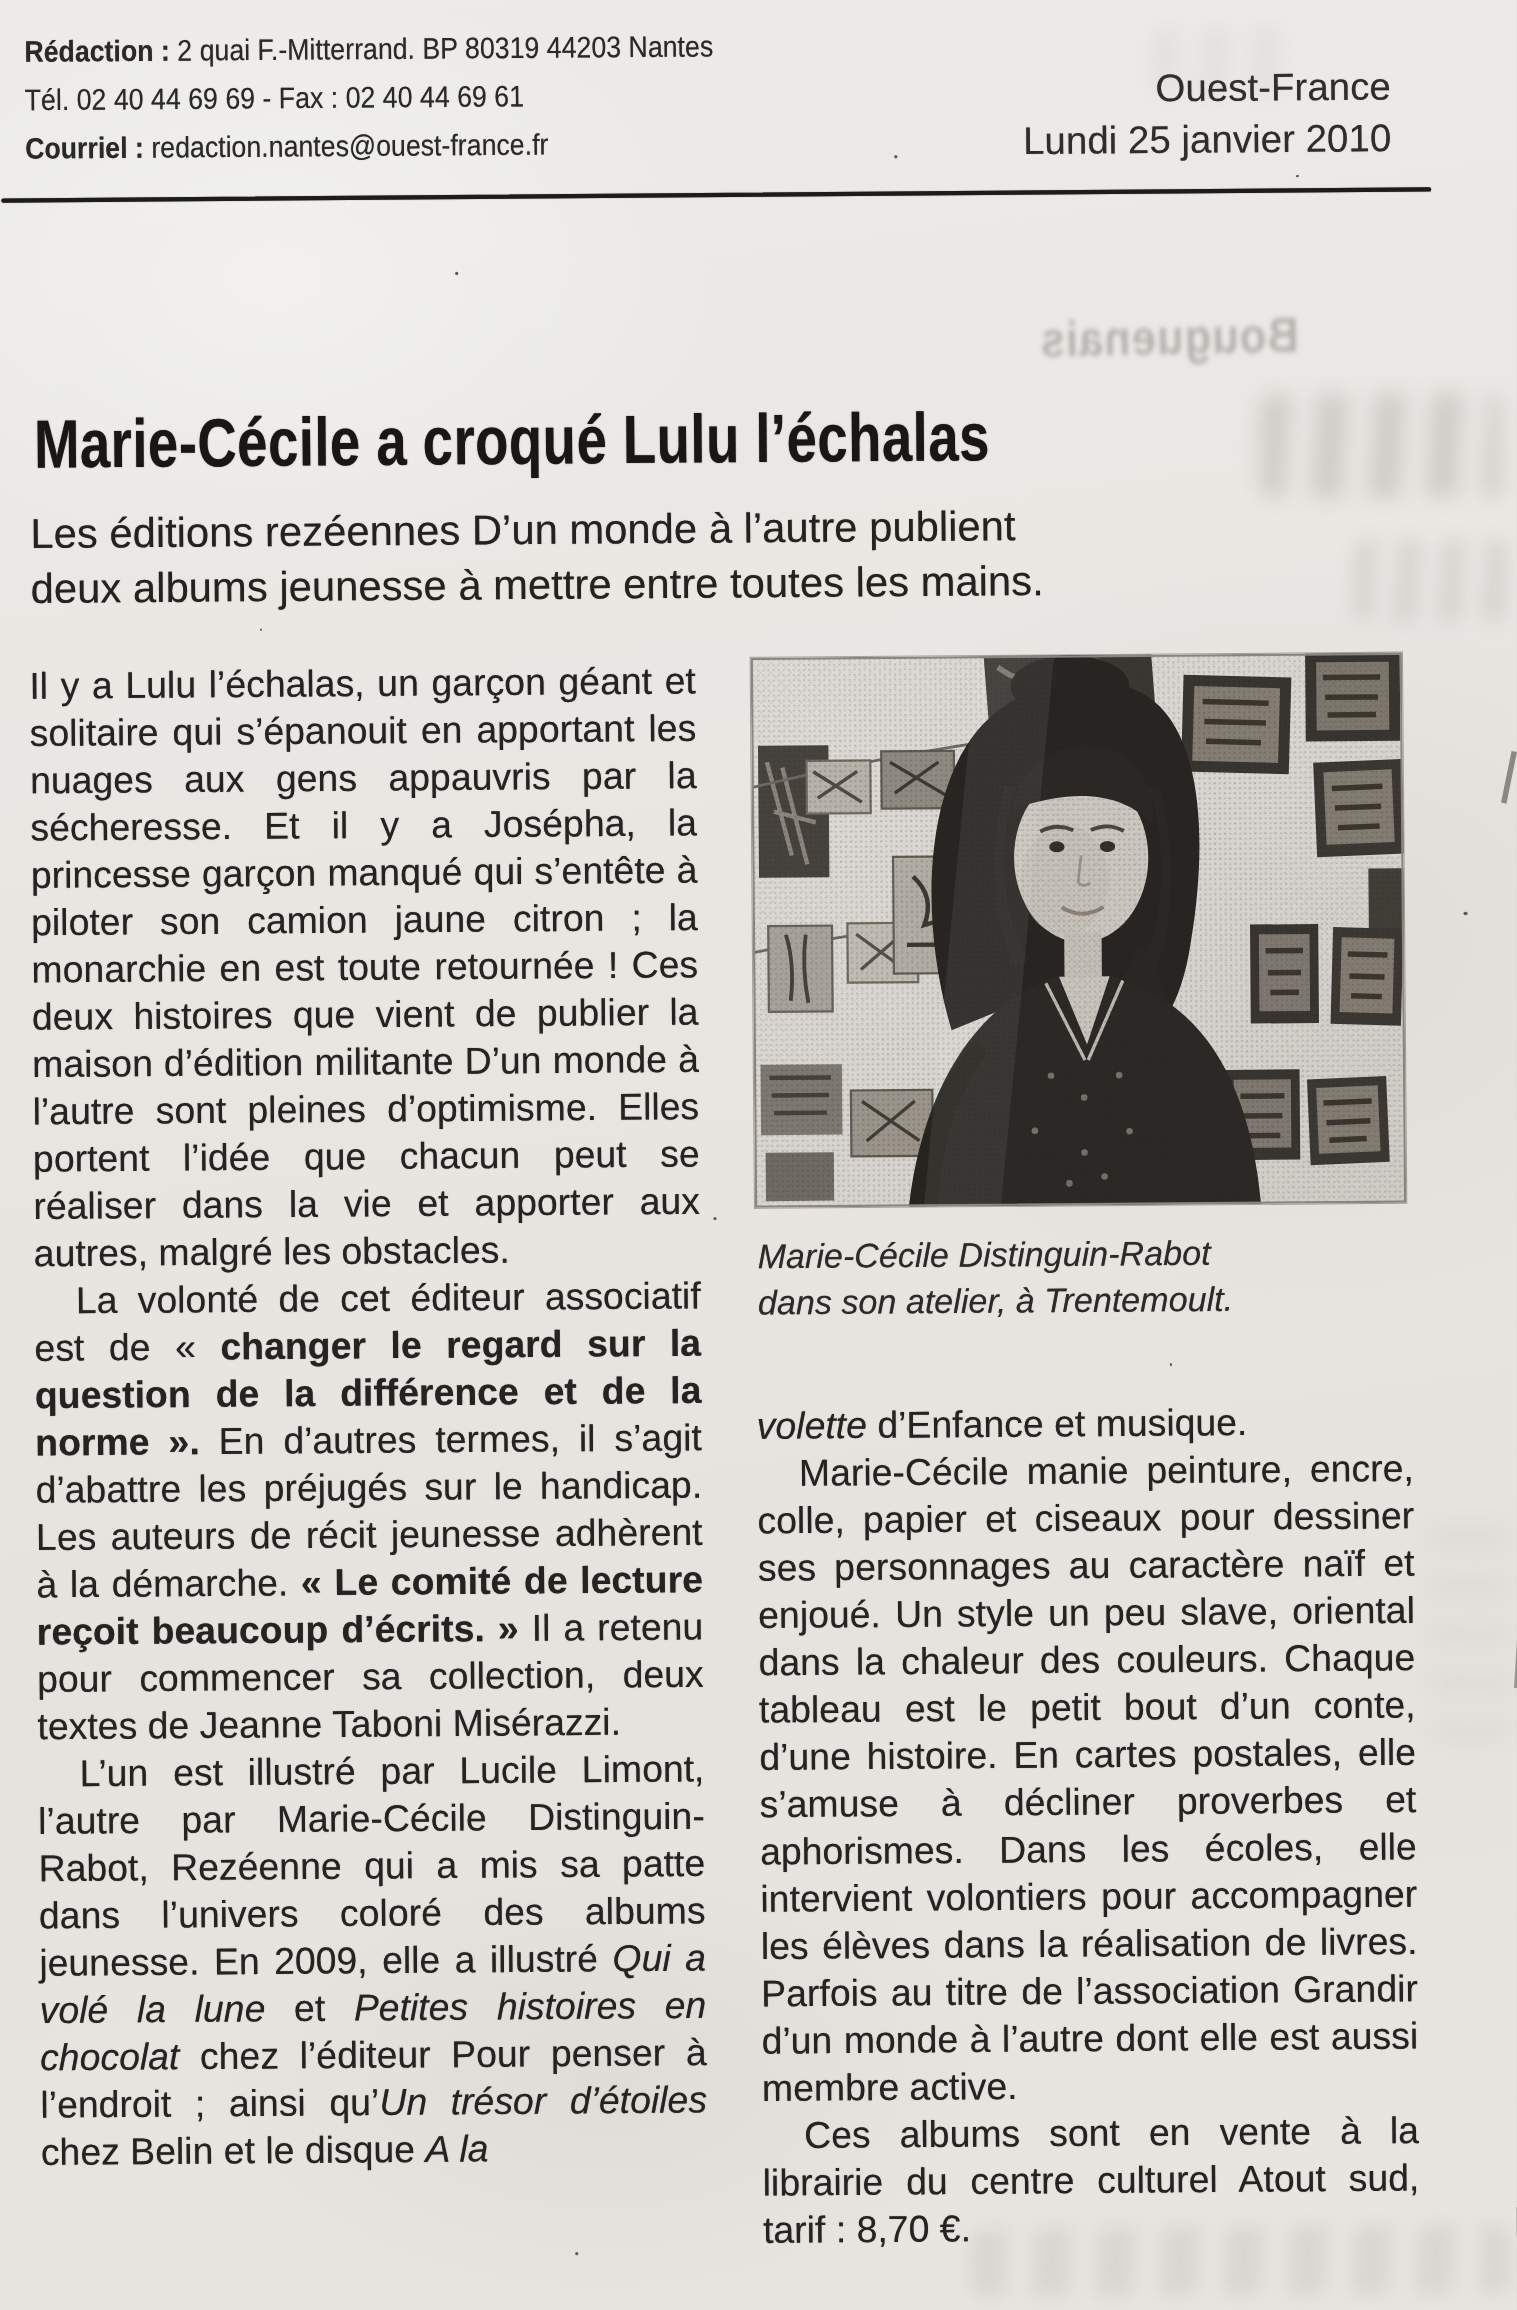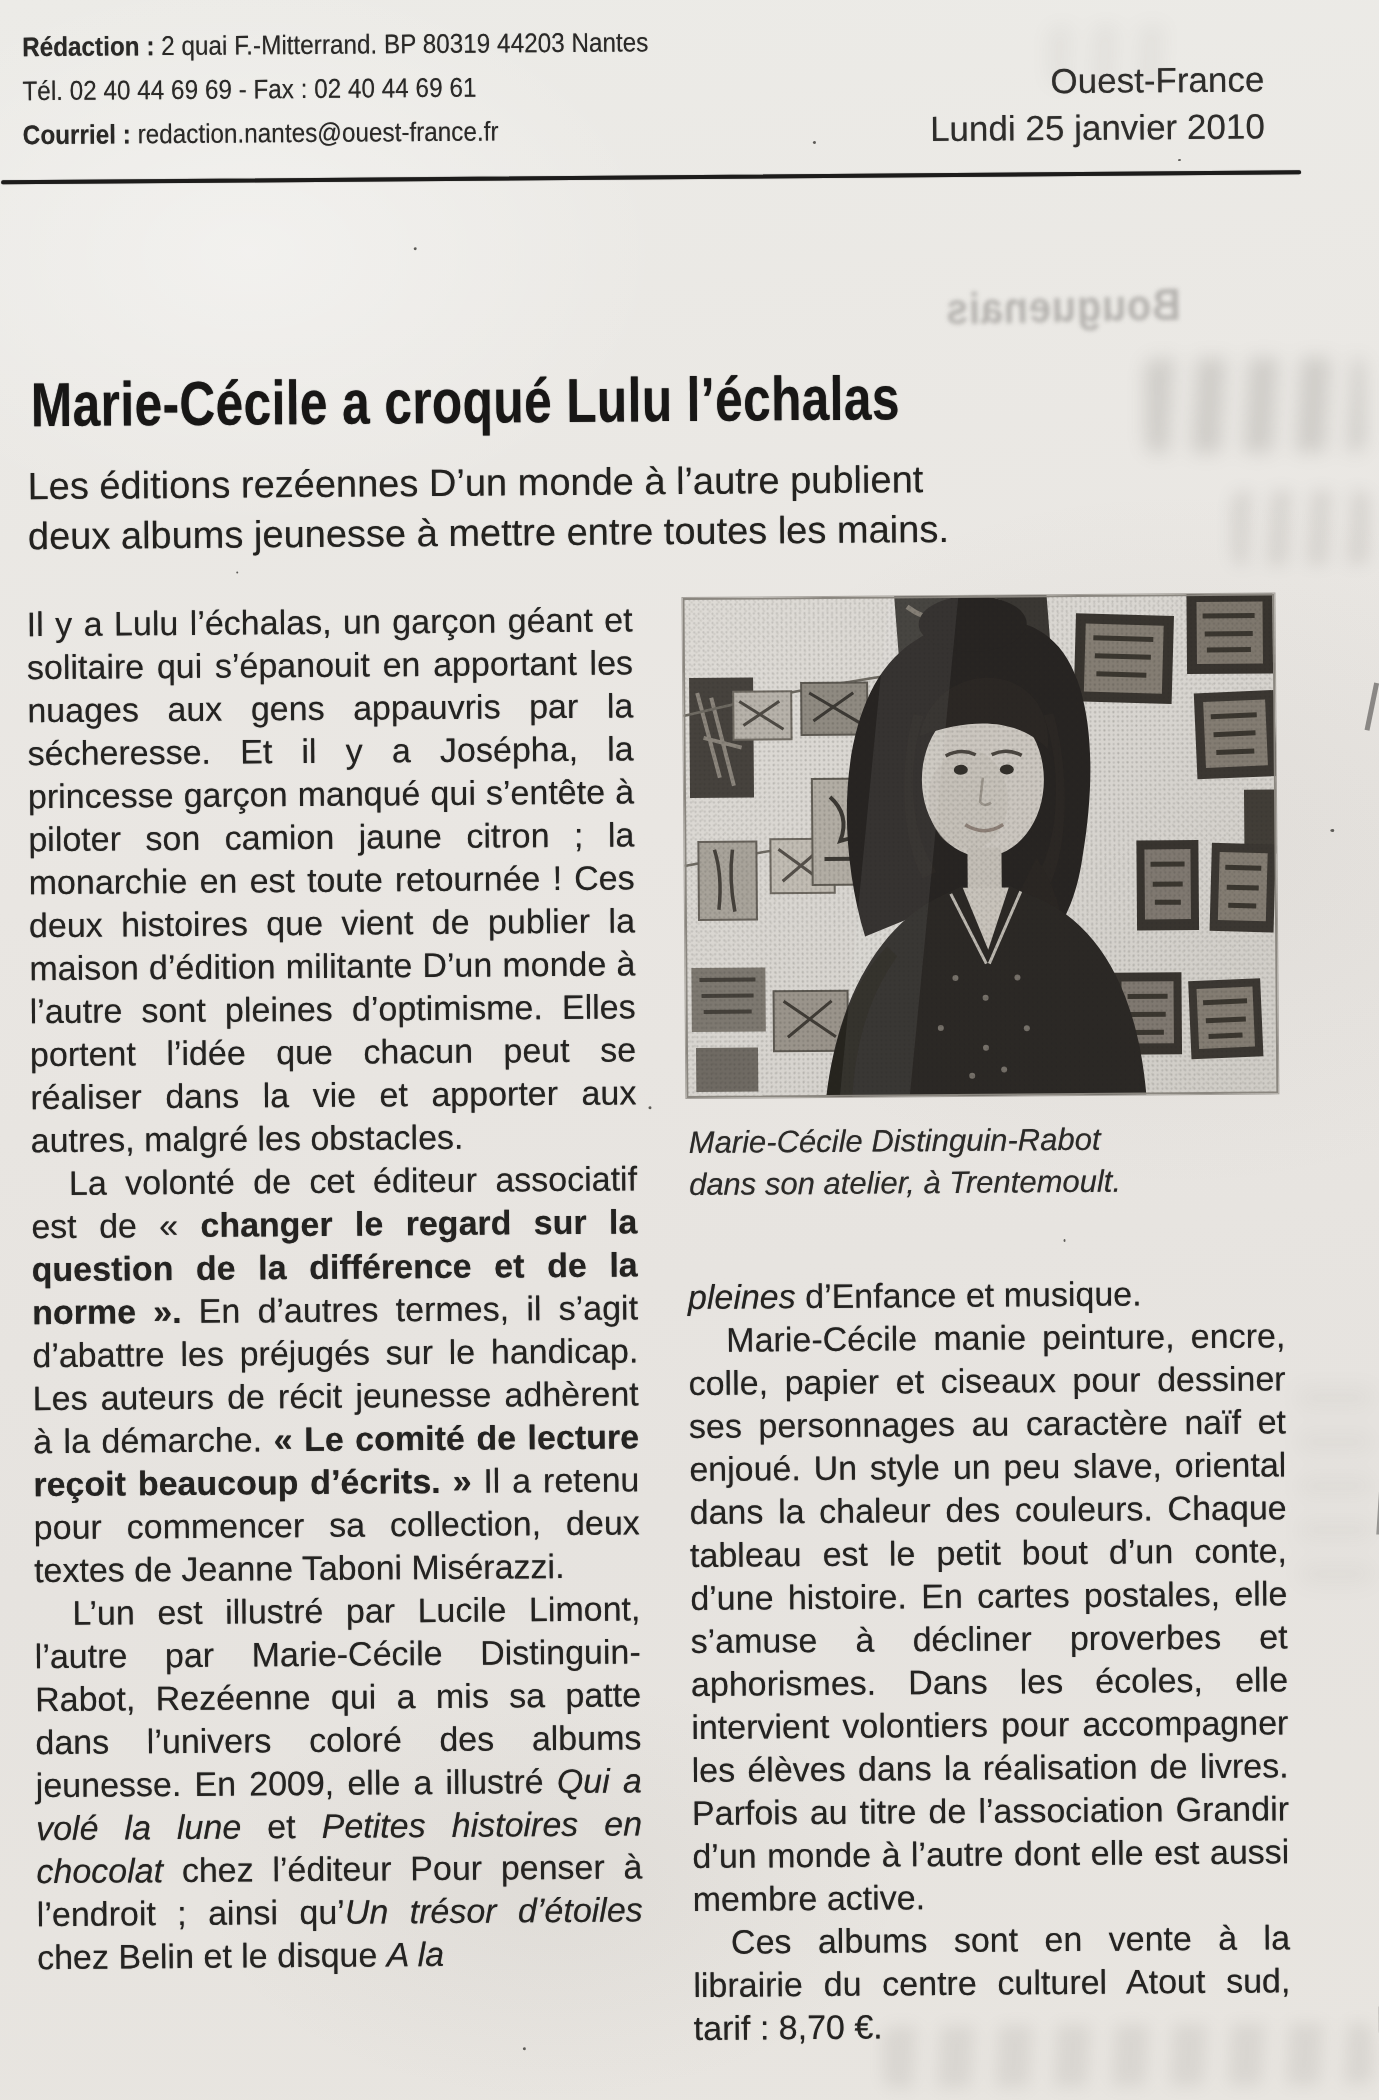--- a/index.html
+++ b/index.html
@@ -257,21 +257,21 @@
           <path d="M140,500 C150,432 170,382 202,350 L212,360 C186,396 170,440 166,500 Z" fill="#232019" opacity="0.55"></path>
 
           <rect x="206" y="0" width="70" height="500" fill="#ffffff" opacity="0.07" transform="skewX(-6)"></rect>
           <rect x="0" y="0" width="592" height="500" fill="url(#ht1)"></rect>
           <rect x="0" y="0" width="592" height="500" fill="url(#ht2)"></rect>
           <rect x="1" y="1" width="590" height="498" fill="none" stroke="#8a867f" stroke-width="2"></rect>
         </svg>
         <figcaption class="caption">Marie-Cécile Distinguin-Rabot dans son atelier, à Trentemoult.</figcaption>
       </figure>
       <div class="right-text" lang="fr">
-          <p class=""><span class="run-i">pleines</span><span class="run-n"> d’Enfance et musique.</span></p>
+          <p class=""><span class="run-i">volette</span><span class="run-n"> d’Enfance et musique.</span></p>
           <p class="indent"><span class="run-n">Marie-Cécile manie peinture, encre, colle, papier et ciseaux pour dessiner ses personnages au caractère naïf et enjoué. Un style un peu slave, oriental dans la chaleur des couleurs. Chaque tableau est le petit bout d’un conte, d’une histoire. En cartes postales, elle s’amuse à décliner proverbes et aphorismes. Dans les écoles, elle intervient volontiers pour accompagner les élèves dans la réalisation de livres. Parfois au titre de l’association Grandir d’un monde à l’autre dont elle est aussi membre active.</span></p>
           <p class="indent"><span class="run-n">Ces albums sont en vente à la librairie du centre culturel Atout sud, tarif : 8,70 €.</span></p>
         </div>
     </div>
 
     <div class="edge-mark m1"></div>
     <div class="edge-mark m2"></div>
     <div class="edge-mark m3"></div>
     <div class="speck" style="left:420px;top:245px;width:3px;height:3px;"></div>
     <div class="speck" style="left:1185px;top:163px;width:3px;height:2px;"></div>

